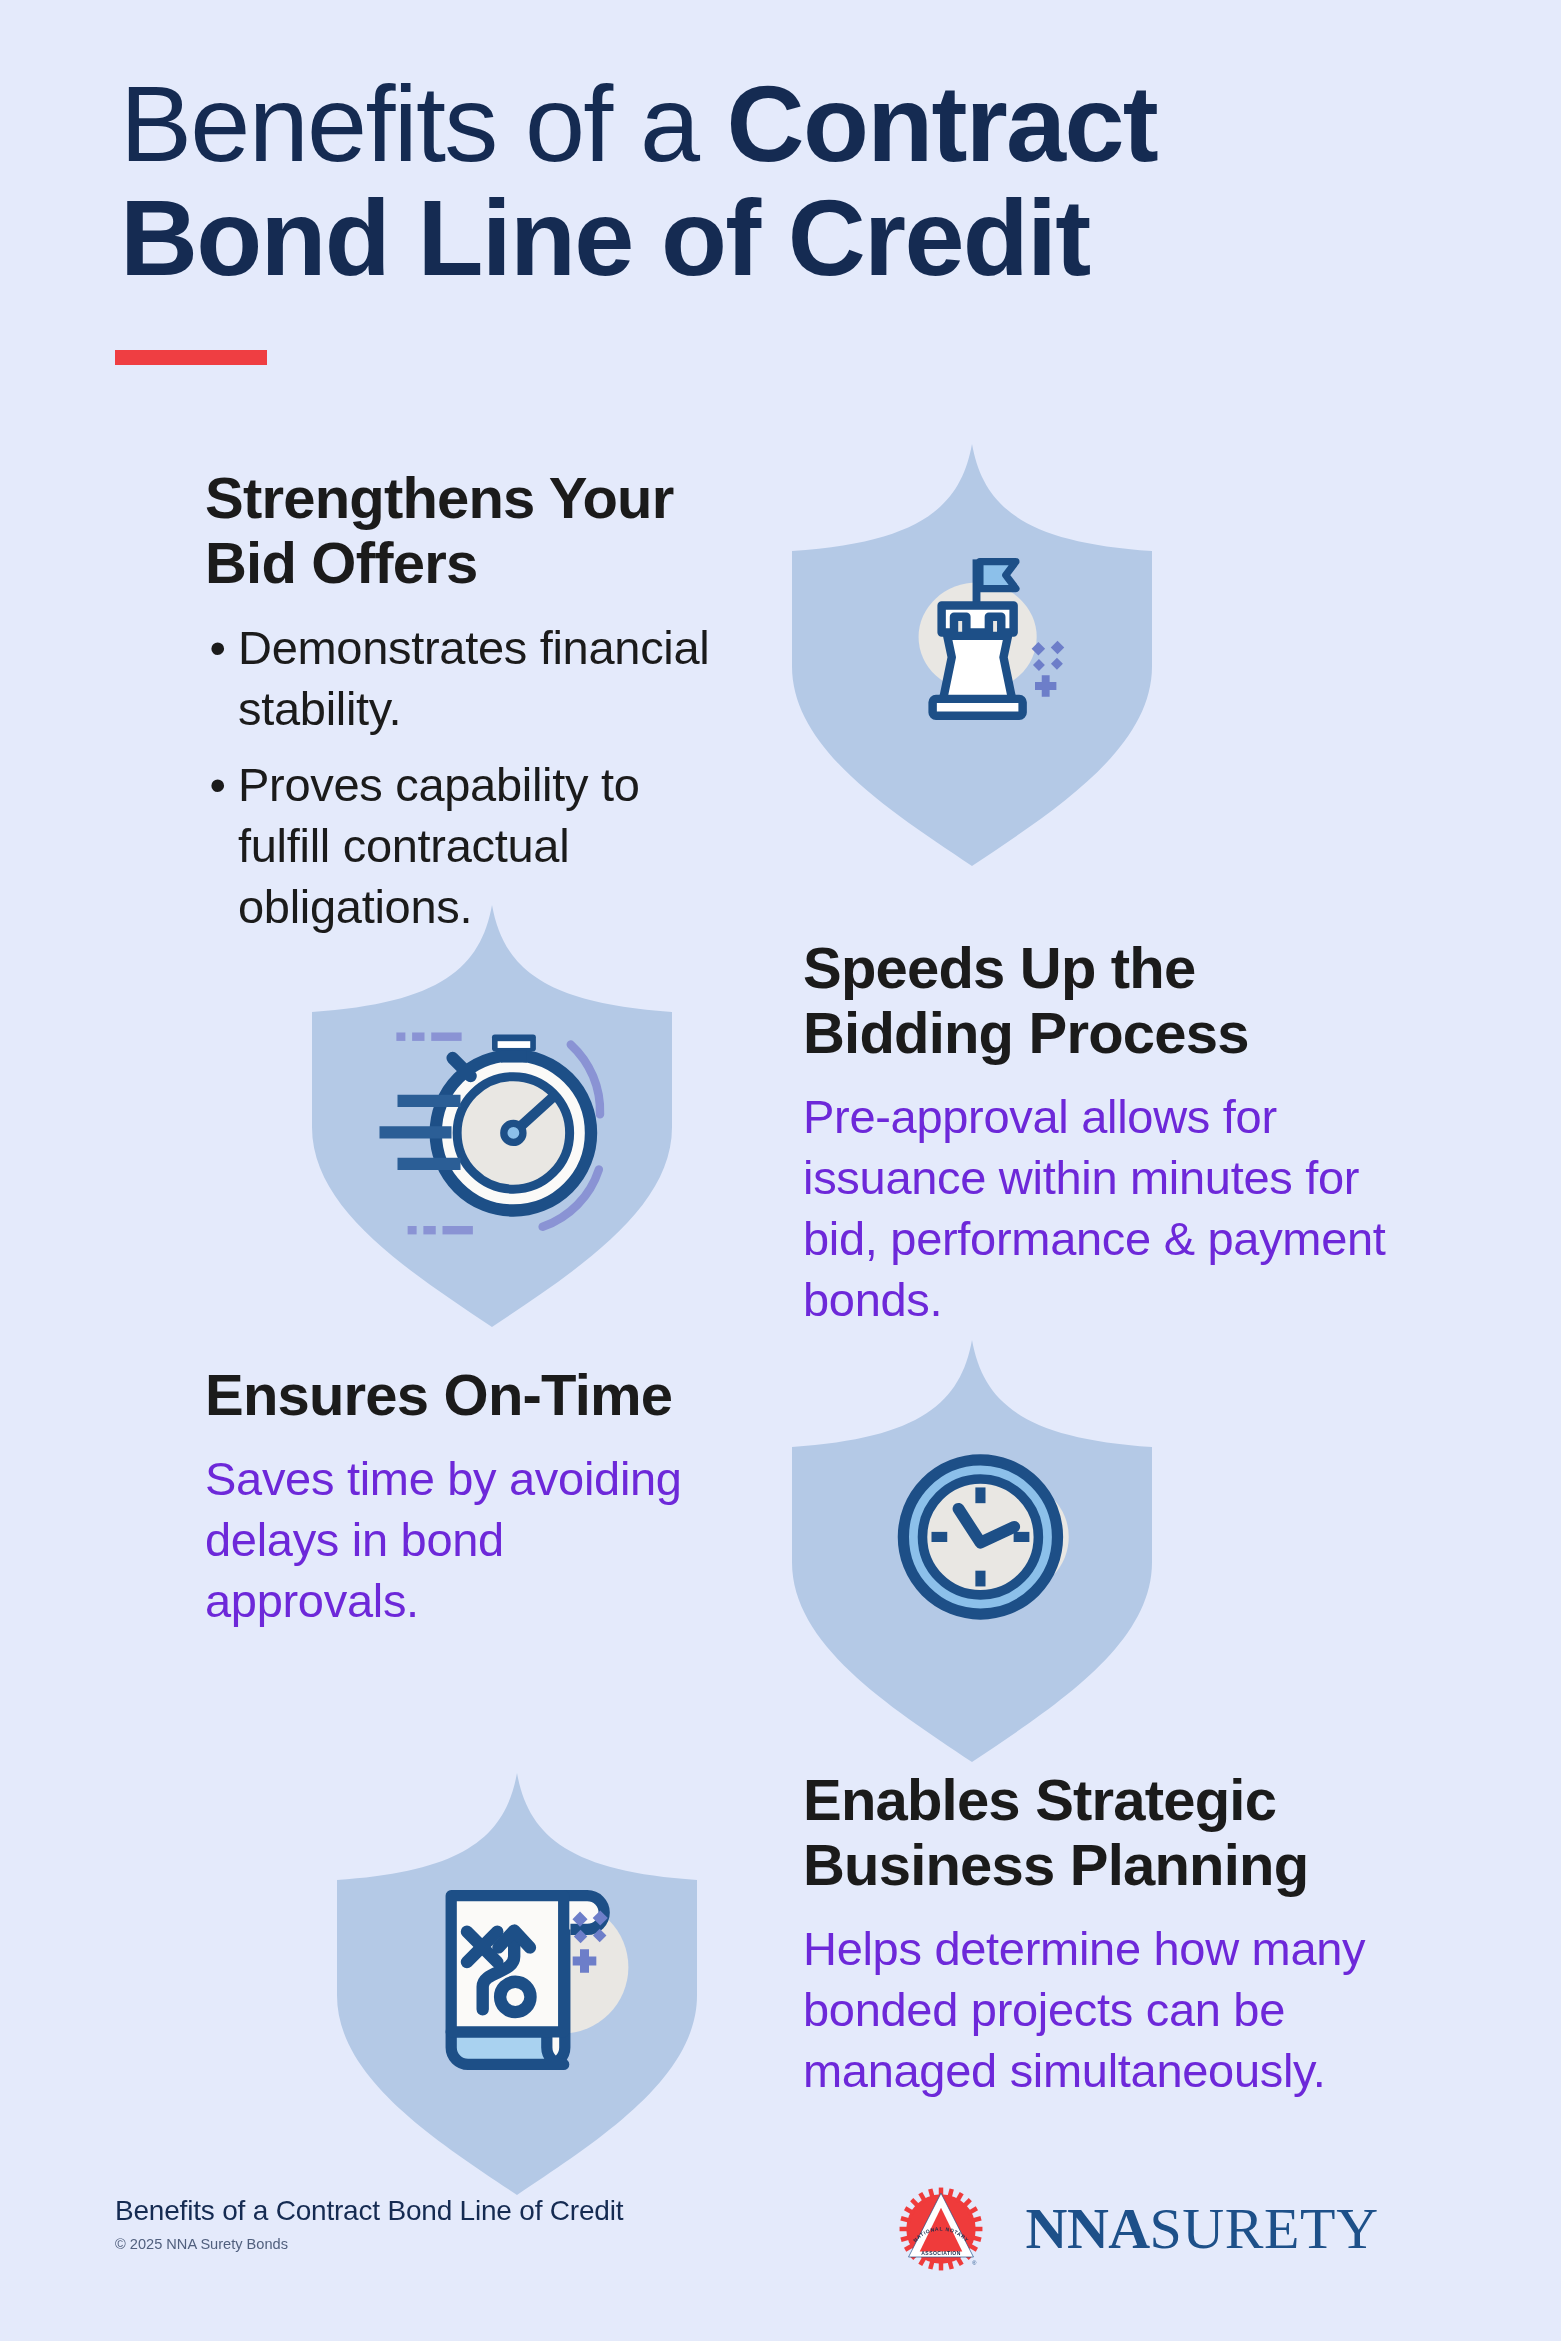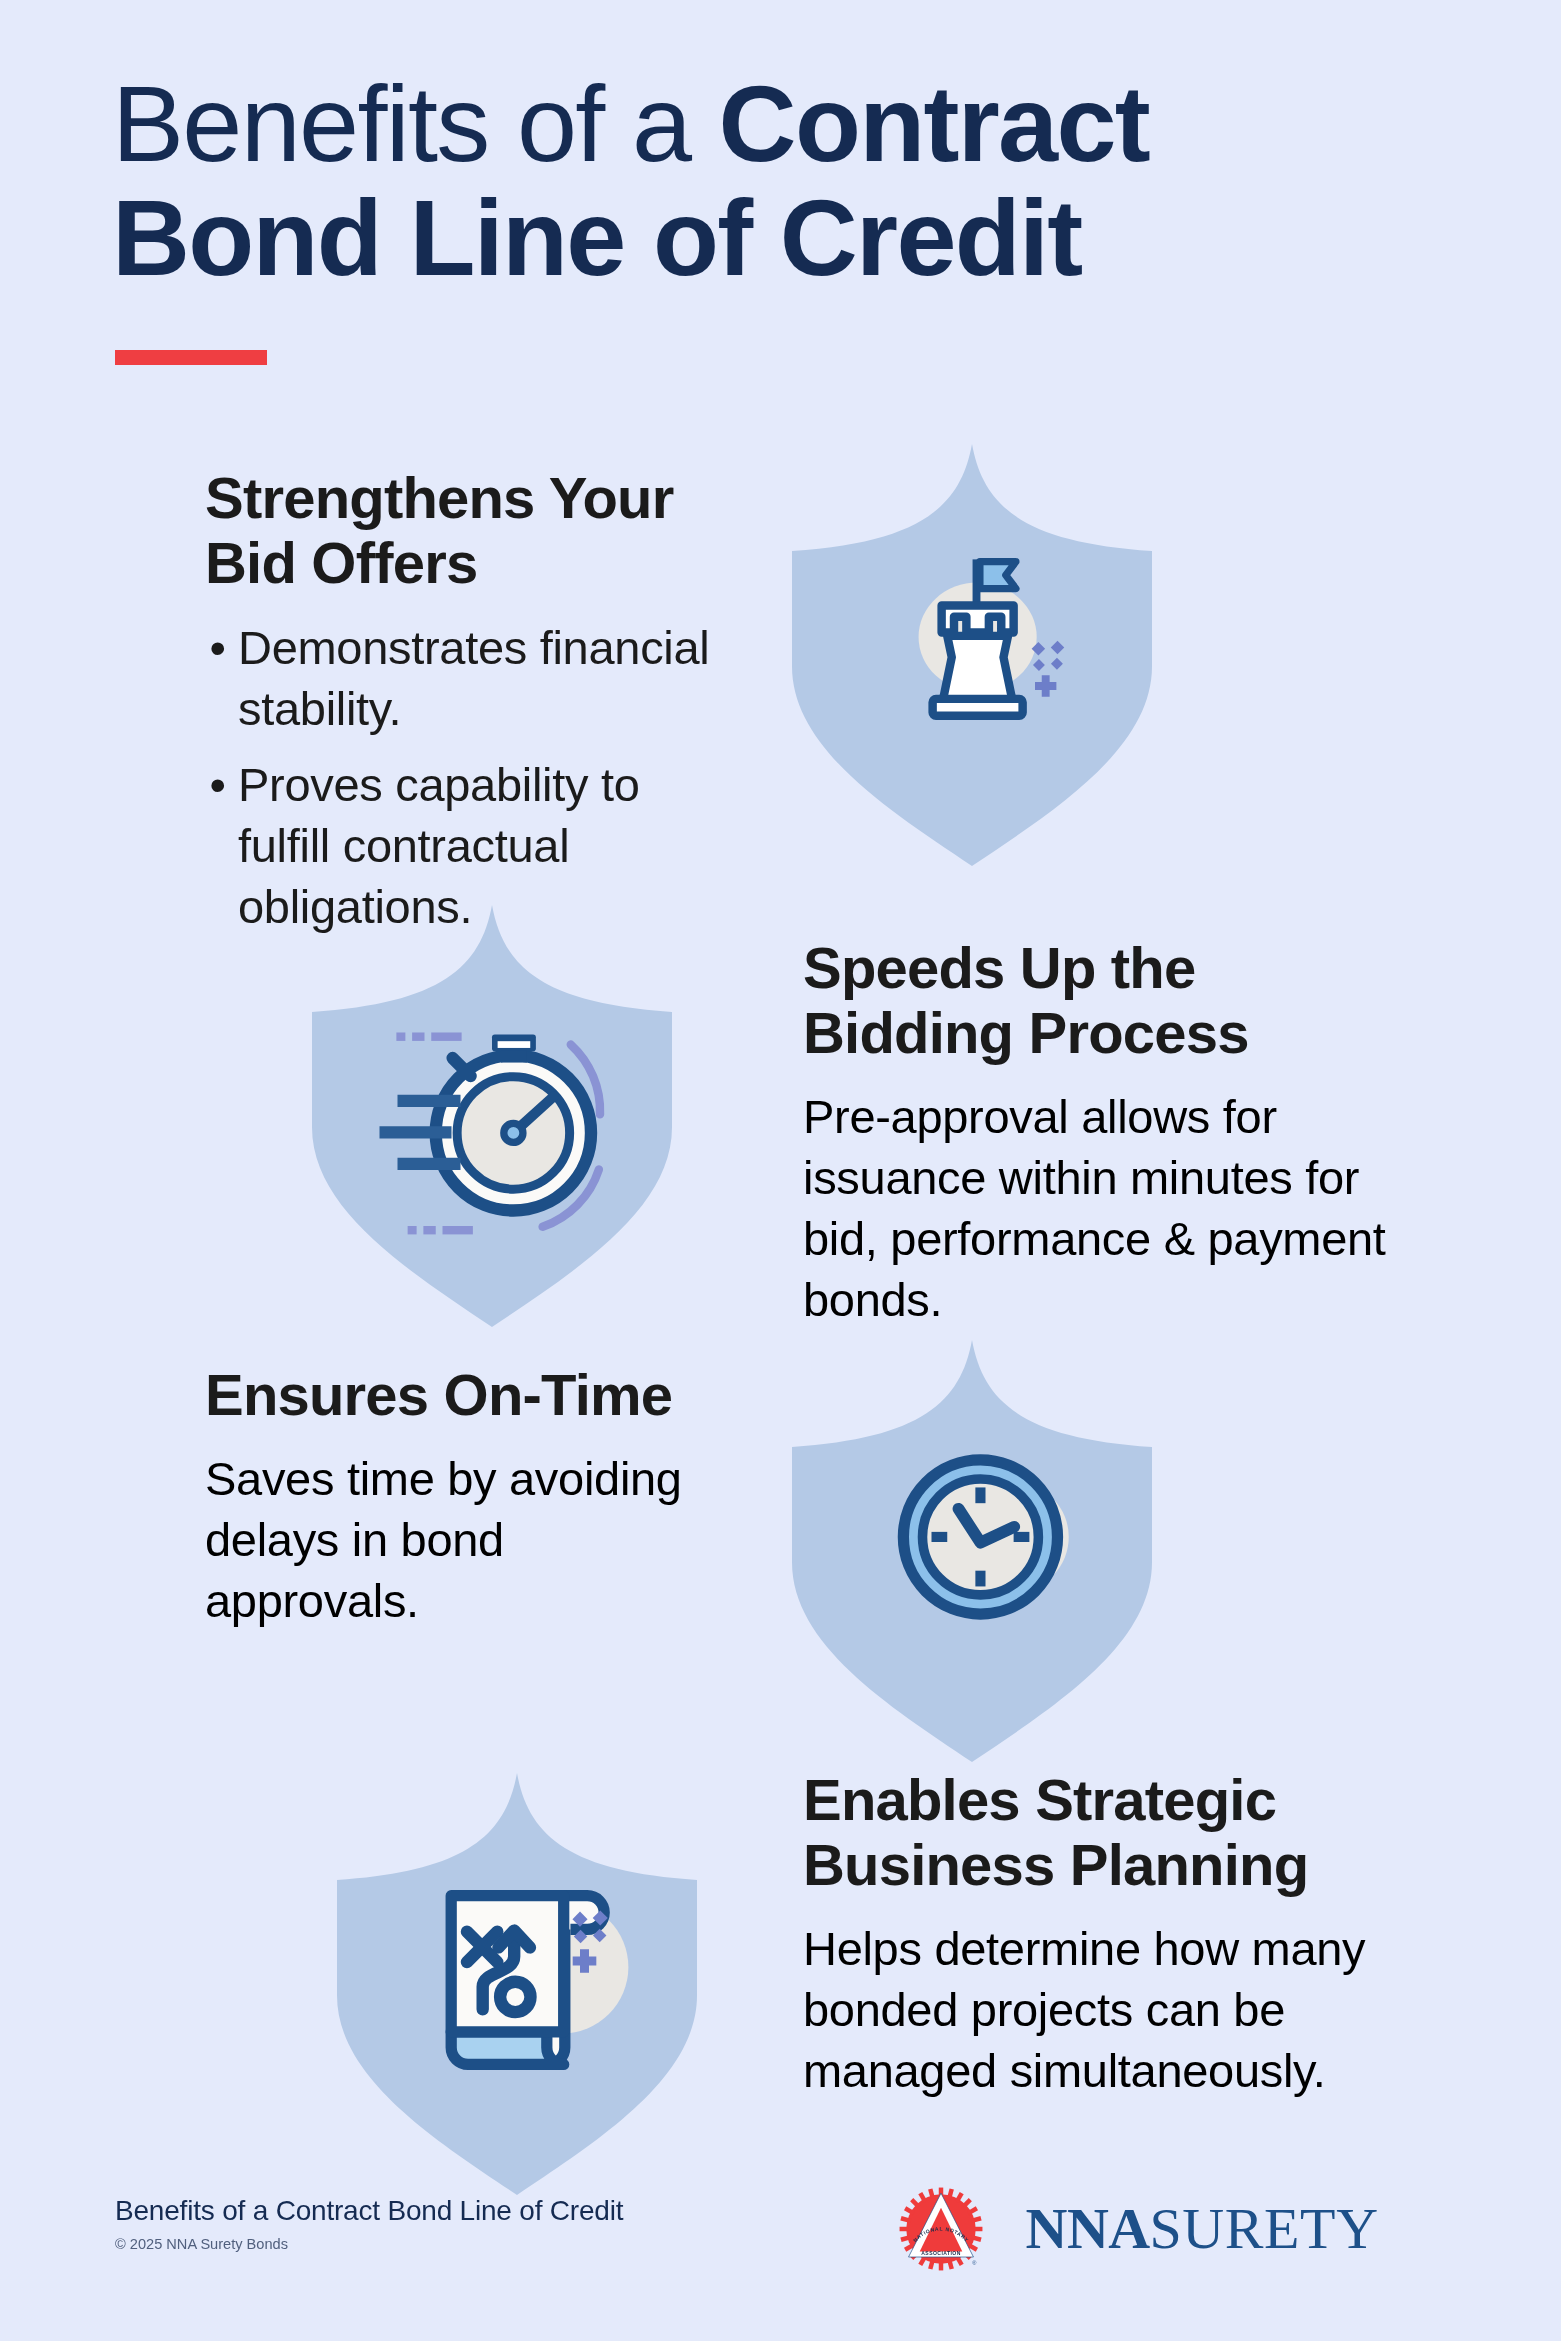--- a/index.html
+++ b/index.html
@@ -6,21 +6,21 @@
   html, body { width:1561px; height:2342px; }
   body {
     background:#e4eafb;
     font-family:"Liberation Sans", sans-serif;
     color:#1b1b1b;
     position:relative;
     overflow:hidden;
   }
 
   
-  #header { position:absolute; left:112px; top:67px; width:1377px; }
+  #header { position:absolute; left:120px; top:67px; width:1377px; }
   .title-line { font-size:108px; line-height:1.06; letter-spacing:-1.7px; color:#152b52; white-space:nowrap; }
   .t-light { font-weight:300; }
   .t-bold  { font-weight:700; }
   #accent-bar { position:absolute; left:115px; top:350px; width:152px; height:14.6px; background:#ef3e42; }
 
   
   .row { position:absolute; width:1561px; }
   .row .text-col { position:absolute; }
   .row .icon-col { position:absolute; }
 
@@ -29,21 +29,21 @@
     font-size:58px;
     line-height:1.12;
     letter-spacing:-0.8px;
     color:#1b1b1b;
   }
   .b-body {
     font-weight:400;
     font-size:47px;
     line-height:1.30;
     letter-spacing:-0.3px;
-    color:#000000;
+    color:#6d28d9;
     margin-top:20px;
   }
   ul.b-list { list-style:none; margin-top:21.4px; }
   ul.b-list li {
     font-weight:400;
     font-size:47px;
     line-height:1.30;
     letter-spacing:-0.3px;
     color:#1b1b1b;
     padding-left:33px;

